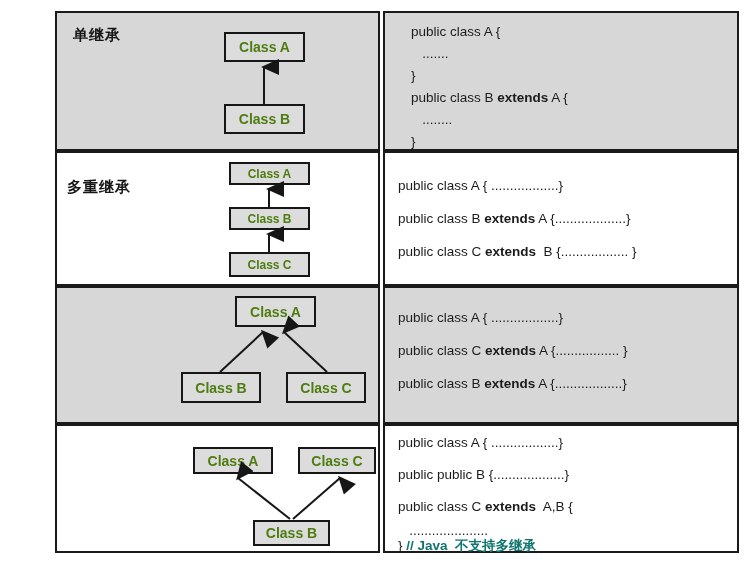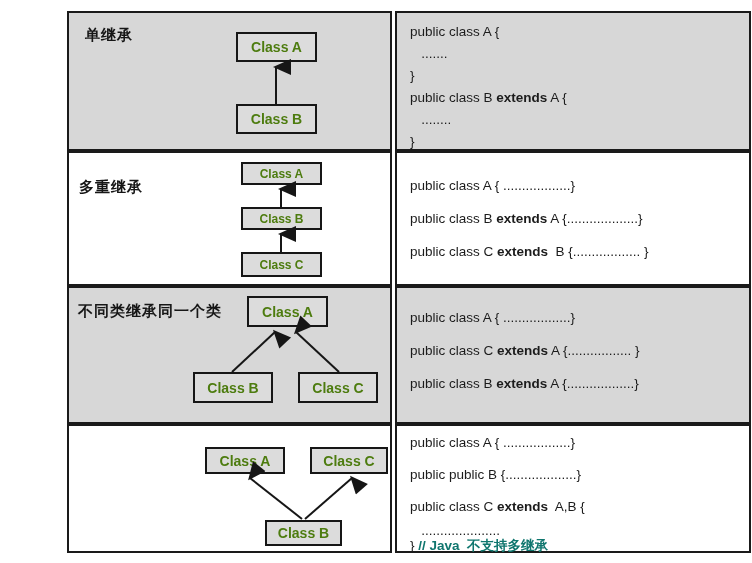--- a/index.html
+++ b/index.html
@@ -1,39 +1,39 @@
 <!DOCTYPE html>
 <html><head>
 <meta charset="utf-8">
 <style>
   * { margin:0; padding:0; box-sizing:border-box; }
   html,body { background:#ffffff; }
   body { width:752px; height:563px; position:relative; font-family:"Liberation Sans", sans-serif; color:#161616; overflow:hidden; }
   .inherit-table {
-    position:absolute; left:67px; top:11px; width:615px; height:542px;
+    position:absolute; left:55px; top:11px; width:615px; height:542px;
     display:grid; grid-template-columns:325px 356px; grid-template-rows:140px 135px 138px 129px;
     column-gap:3px; row-gap:0;
   }
   .cell { border:2px solid #1a1a1a; position:relative; }
   .gray  { background:#d7d7d7; }
   .white { background:#ffffff; }
   .zh-label { position:absolute; font-size:15px; font-weight:bold; letter-spacing:1px; white-space:nowrap; }
   .zh-red { color:#ee0000; }
   .cbox {
     position:absolute; border:2px solid #161616; background:#dcdcdc;
     display:flex; align-items:center; justify-content:center;
     font-weight:bold; color:#4d7c0f; white-space:nowrap;
   }
   .arrows { position:absolute; left:0; top:0; pointer-events:none; }
   .code { position:absolute; left:0; top:0; right:0; bottom:0; padding-left:13px; font-size:13.5px; color:#1c1c1c; }
   .code .ln { white-space:pre; }
   .code b { font-weight:bold; }
   .red-seg { color:#0f766e; font-weight:bold; }
   .code-r1 { padding-top:8px; }
-  .code-r1 .ln { line-height:22px; }
+  .code-r1 .ln { line-height:22px;margin-left:13px; }
   .code-r2 { padding-top:16px; } .code-r2 .ln { line-height:33px; }
   .code-r3 { padding-top:13px; } .code-r3 .ln { line-height:33px; }
   .code-r4 { padding-top:1px; }  .code-r4 .ln { line-height:32px; }
   .code-r4 .ln.tight  { line-height:15px; }
 </style>
 </head>
 <body>
 
 <div class="inherit-table">
 
@@ -78,21 +78,20 @@
   </div>
   <div class="cell white">
     <div class="code code-r2">
       <div class="ln"><span>public class A { ..................}</span><b></b><span></span></div>
       <div class="ln"><span>public class B </span><b>extends</b><span> A {...................}</span></div>
       <div class="ln"><span>public class C </span><b>extends</b><span>  B {.................. }</span></div>
     </div>
   </div>
 
   <div class="cell gray">
-    <div class="zh-label" style="left:9px;top:14px">不同类继承同一个类</div>
     <div class="cbox" style="left:178px;top:8px;width:81px;height:31px;font-size:14px">Class A</div>
     <div class="cbox" style="left:124px;top:84px;width:80px;height:31px;font-size:14px">Class B</div>
     <div class="cbox" style="left:229px;top:84px;width:80px;height:31px;font-size:14px">Class C</div>
     <svg class="arrows" width="321" height="134">
       <defs>
           <marker id="ah3" markerWidth="10" markerHeight="10" refX="4" refY="1.5" orient="auto-start-reverse">
             <polygon points="0,9 4,0 8,9" fill="#161616"></polygon>
           </marker>
         </defs>
       <line x1="163" y1="84" x2="206" y2="44" stroke="#161616" stroke-width="2" marker-end="url(#ah3)"></line>

